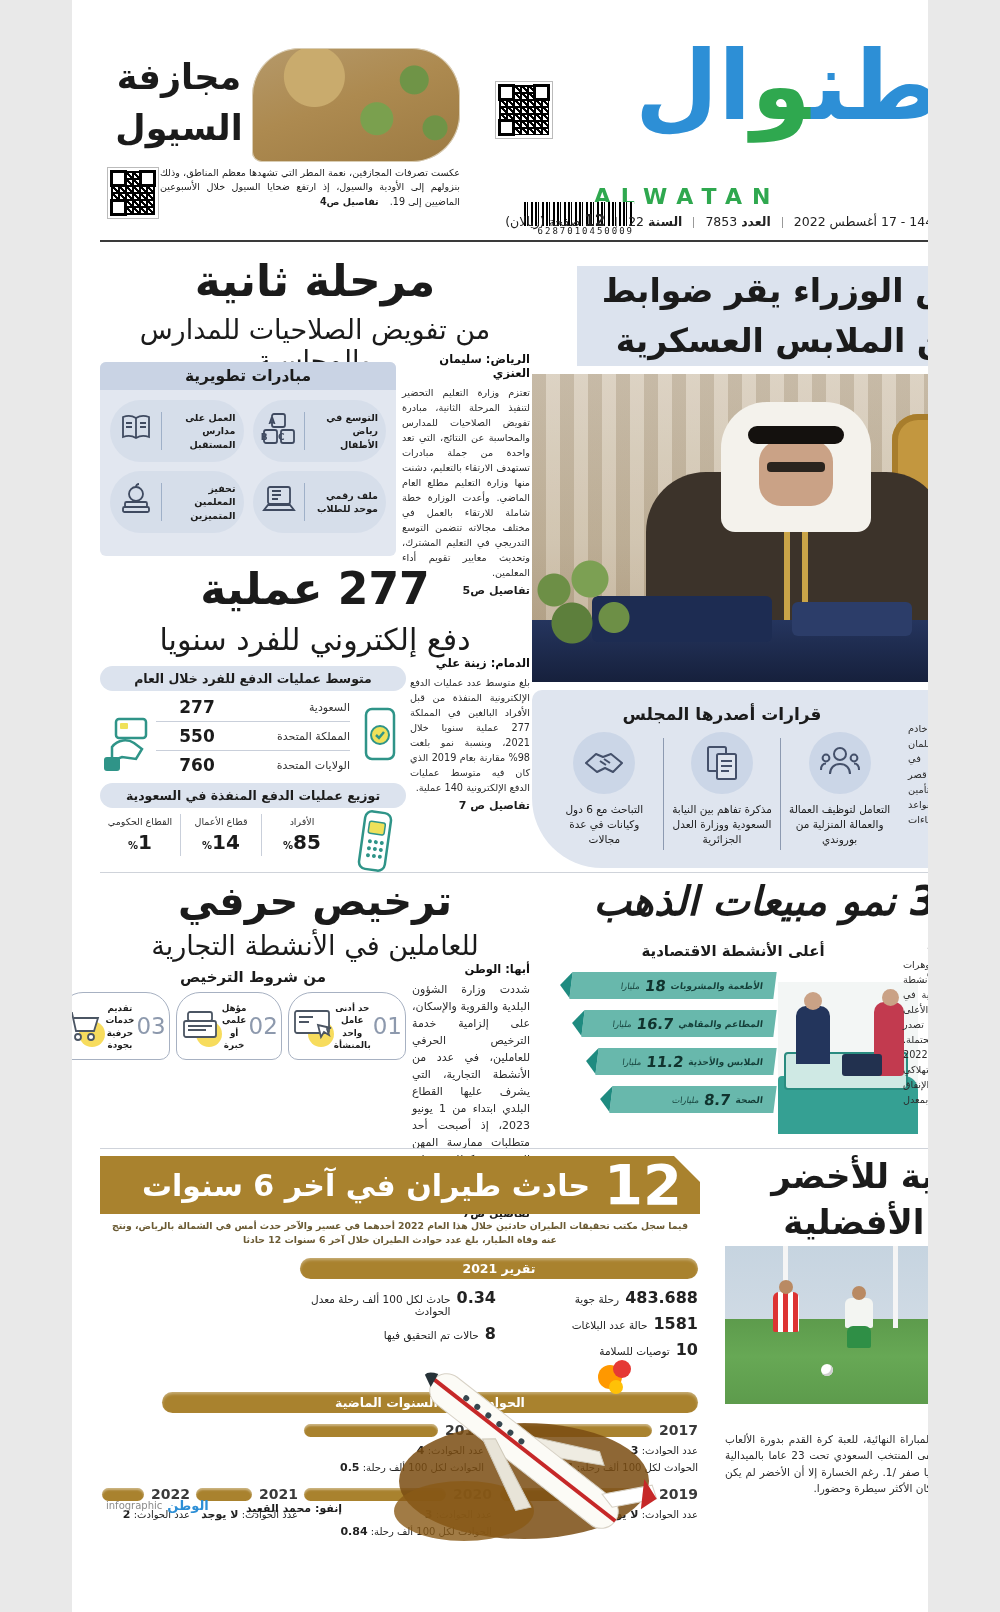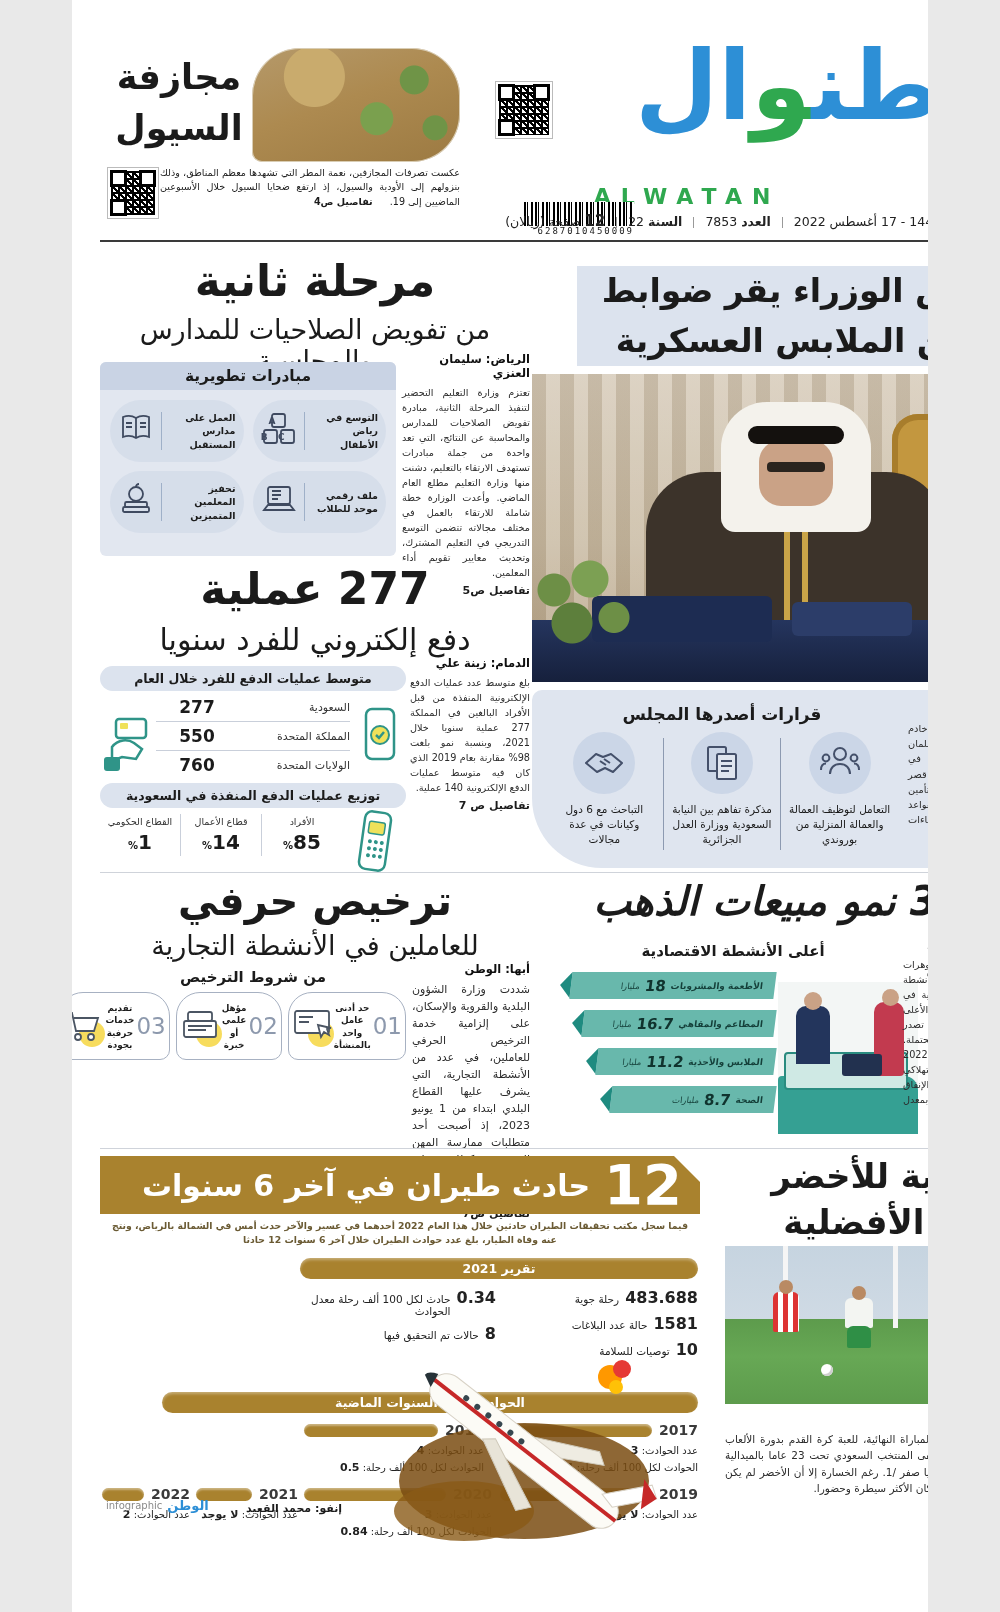--- a/index.html
+++ b/index.html
@@ -143,21 +143,21 @@
       <div>السيول</div>
     </div>
     <div class="abs flood-photo" style="left:152px;top:8px;width:208px;height:114px"></div>
     <div class="abs qr" style="left:8px;top:128px;width:44px;height:44px">
       <i style="left:-1px;top:-1px"></i>
         <i style="right:-1px;top:-1px"></i>
         <i style="left:-1px;bottom:-1px"></i>
     </div>
     <div class="abs" style="left:60px;top:126px;width:300px;font-size:9.6px;line-height:1.5;text-align:justify">
       <span>عكست تصرفات المجازفين، نعمة المطر التي تشهدها معظم المناطق، وذلك بنزولهم إلى الأودية والسيول، إذ ارتفع ضحايا السيول خلال الأسبوعين الماضيين إلى 19.</span>
-      <span class="b" style="margin-right:14px">تفاصيل ص4</span>
+      <span class="b" style="margin-right:8px">تفاصيل ص4</span>
     </div>
   </div>
 
   <div class="abs logo-ar" style="left:480px;top:38px;width:472px">
     <span style="color:#2d8fd6">طن</span><span style="color:#2fa84f">و</span><span style="color:#2d8fd6">ال</span>
   </div>
   <div class="abs logo-en" style="left:500px;top:184px;width:230px">ALWATAN</div>
   <div class="abs qr" style="left:424px;top:82px;width:50px;height:50px">
     <i style="left:-1px;top:-1px"></i>
       <i style="right:-1px;top:-1px"></i>

